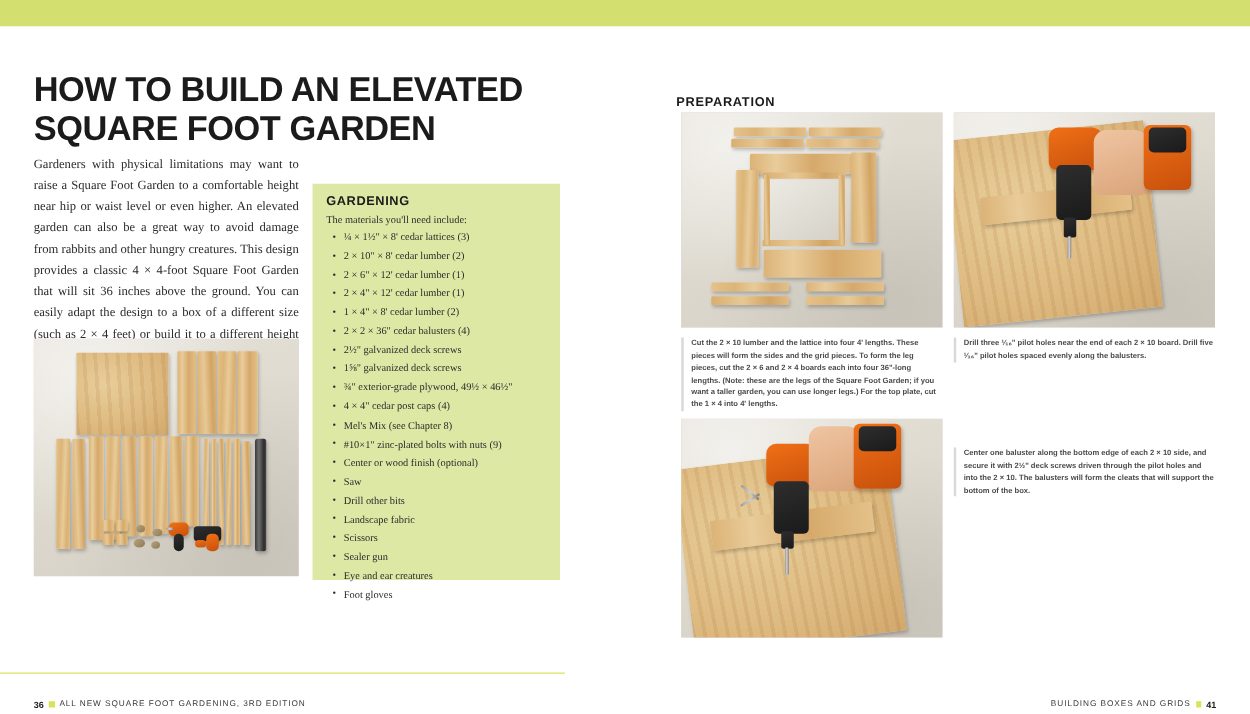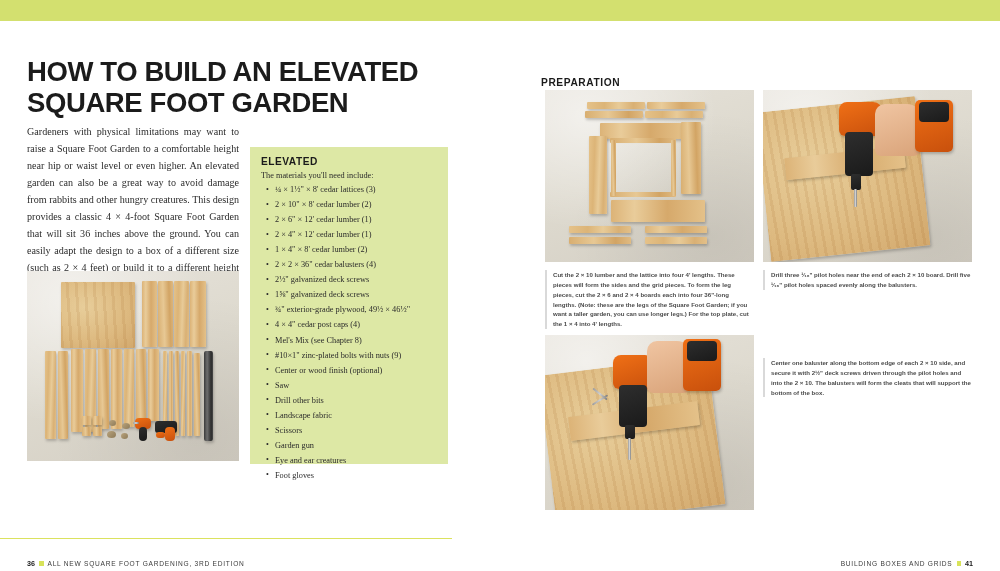--- a/index.html
+++ b/index.html
@@ -276,41 +276,41 @@
         <div class="bd bit" style="left:106px;top:151px;width:6px;height:2px;"></div>
 
         <div class="bd drill-body shadow" style="left:128px;top:150px;width:22px;height:12px;border-radius:3px;"></div>
         <div class="bd drill-orange" style="left:138px;top:156px;width:10px;height:14px;"></div>
         <div class="bd drill-orange" style="left:129px;top:161px;width:9px;height:6px;"></div>
       </div>
     </div>
 
     <div class="materials">
       <div class="materials-inner">
-        <h2>ELEVATED</h2>
+        <h2>GARDENING</h2>
         <p class="intro">The materials you'll need include:</p>
         <ul>
           <li>¼ × 1½" × 8' cedar lattices (3)</li>
           <li>2 × 10" × 8' cedar lumber (2)</li>
           <li>2 × 6" × 12' cedar lumber (1)</li>
           <li>2 × 4" × 12' cedar lumber (1)</li>
           <li>1 × 4" × 8' cedar lumber (2)</li>
           <li>2 × 2 × 36" cedar balusters (4)</li>
           <li>2½" galvanized deck screws</li>
           <li>1⅝" galvanized deck screws</li>
           <li>¾" exterior-grade plywood, 49½ × 46½"</li>
           <li>4 × 4" cedar post caps (4)</li>
           <li>Mel's Mix (see Chapter 8)</li>
           <li>#10×1" zinc-plated bolts with nuts (9)</li>
           <li>Center or wood finish (optional)</li>
           <li>Saw</li>
           <li>Drill other bits</li>
           <li>Landscape fabric</li>
           <li>Scissors</li>
-          <li>Garden gun</li>
+          <li>Sealer gun</li>
           <li>Eye and ear creatures</li>
           <li>Foot gloves</li>
         </ul>
       </div>
     </div>
 
     <div class="rule rule-left"></div>
     <div class="folio folio-left">
       <span class="num">36</span>
       <span class="sq"></span>

